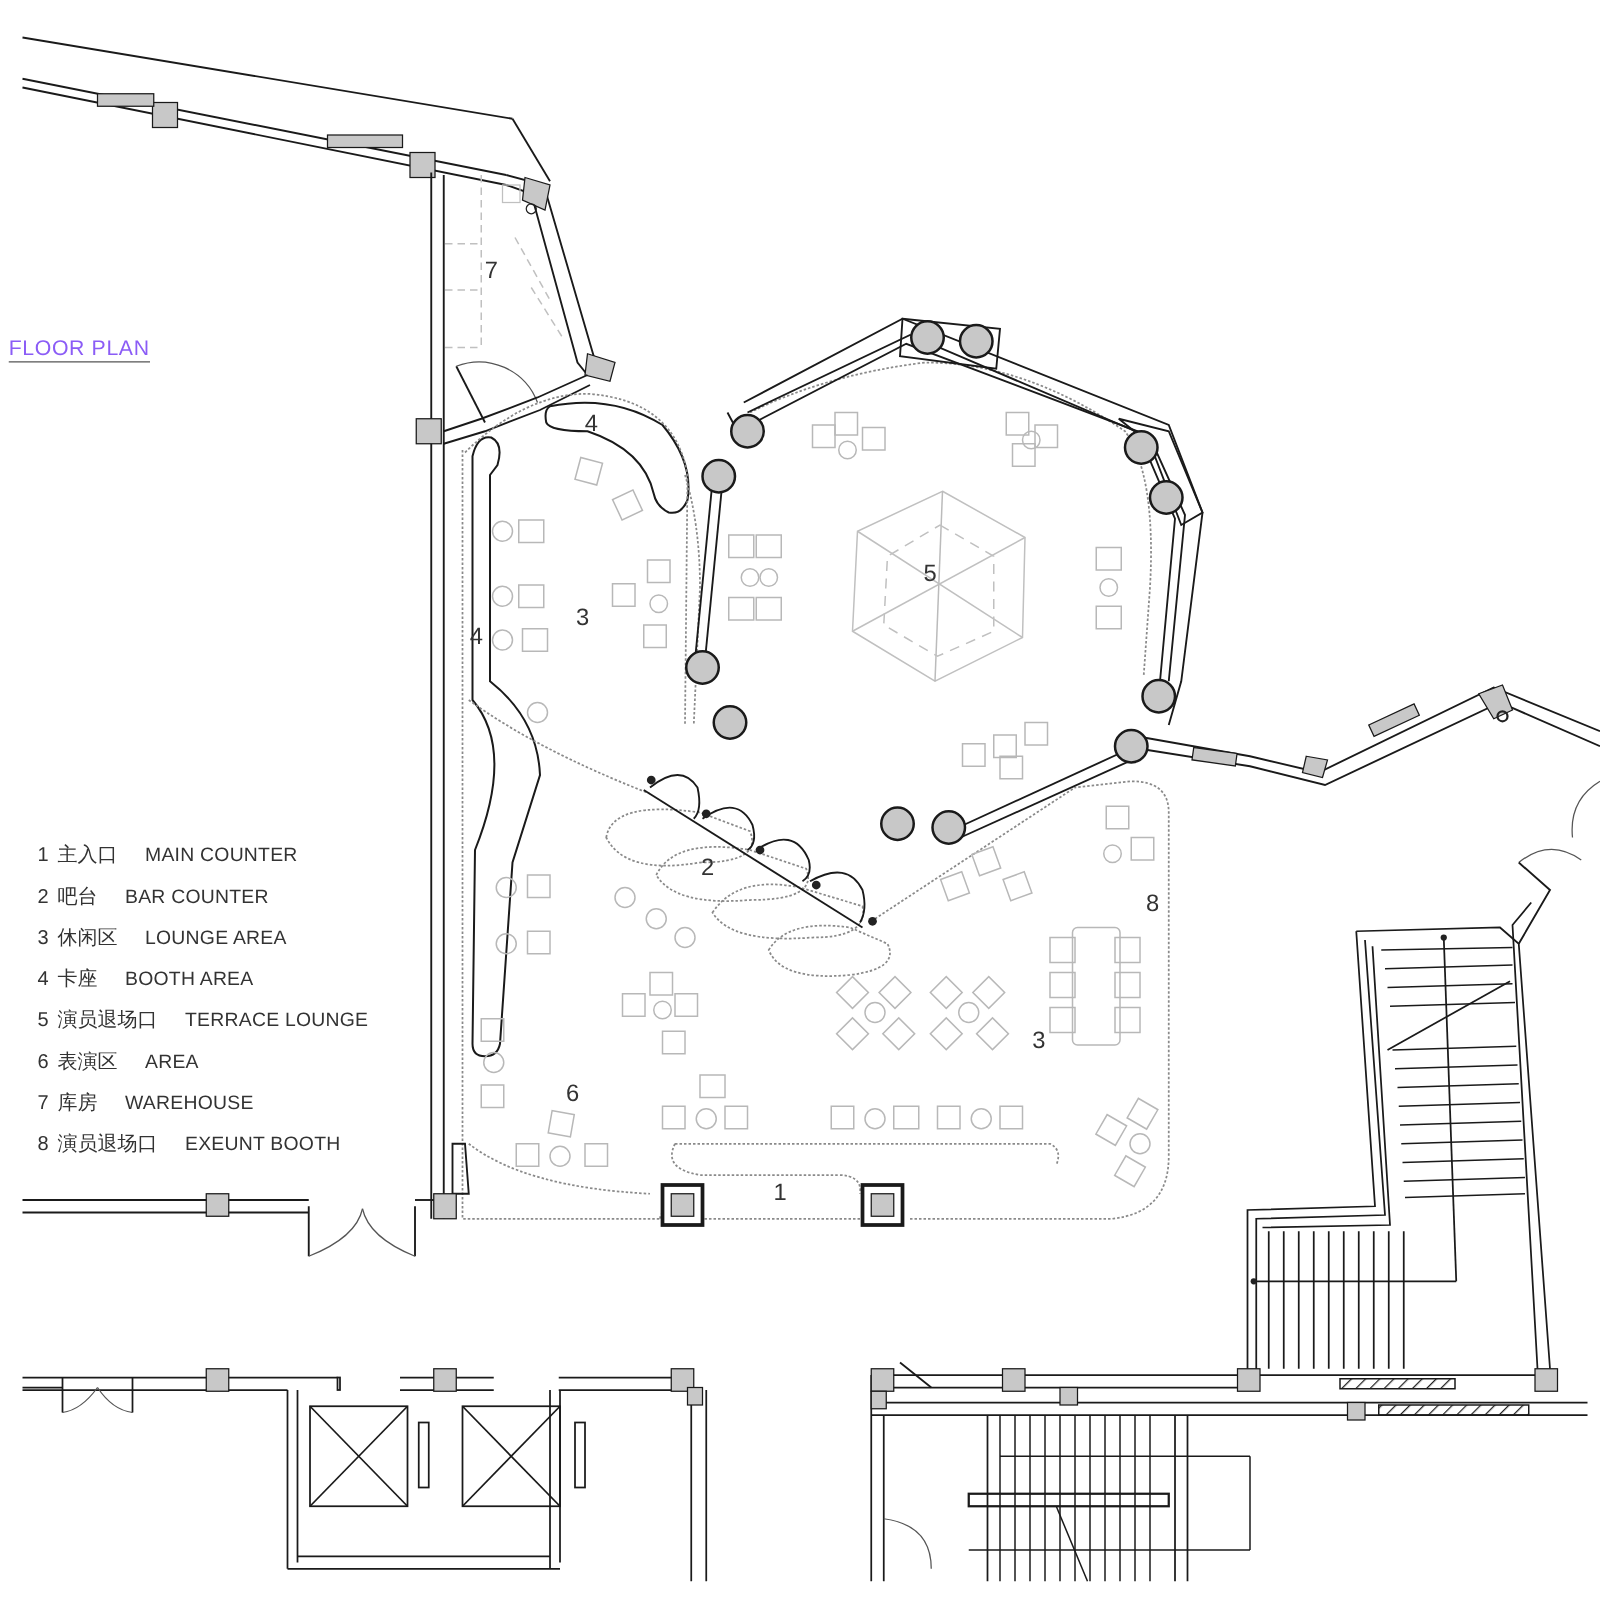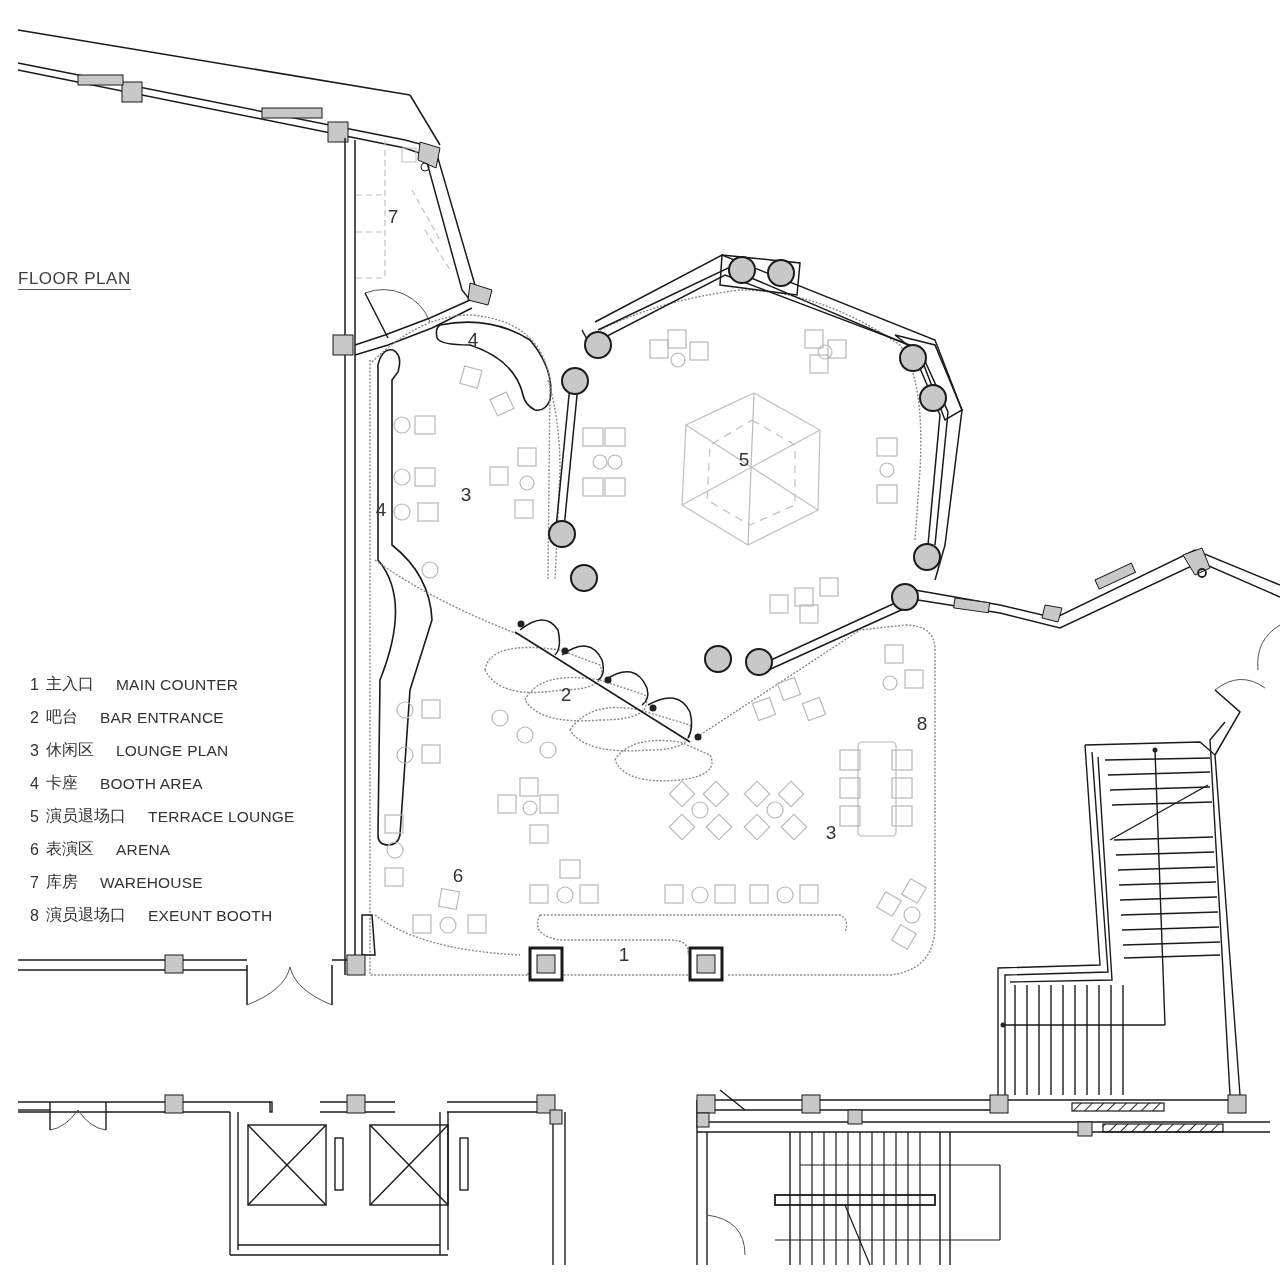--- a/index.html
+++ b/index.html
@@ -1,18 +1,18 @@
 <!DOCTYPE html>
 <html><head>
 <meta charset="utf-8">
 <style>
   html,body{margin:0;padding:0;background:#ffffff;}
   .canvas{position:relative;width:1280px;height:1280px;overflow:hidden;background:#ffffff;font-family:"Liberation Sans","DejaVu Sans",sans-serif;color:#2a2a2a;}
   svg.plan{position:absolute;left:0;top:0;width:1280px;height:1280px;}
-  .title{position:absolute;left:18px;top:270px;font-size:17px;letter-spacing:0.5px;color:#404040;border-bottom:1.5px solid #555;line-height:18px;padding-bottom:1px;}
+  .title{position:absolute;left:7px;top:270px;font-size:17px;letter-spacing:0.5px;color:#8b5cf6;border-bottom:1.5px solid #555;line-height:18px;padding-bottom:1px;}
   .legend{position:absolute;left:30px;top:668px;}
   .legend-row{height:33px;display:flex;align-items:center;font-size:16px;color:#333;white-space:nowrap;}
   .legend-num{width:16px;}
   .legend-cn{margin-right:22px;}
   .legend-en{font-size:15.5px;letter-spacing:0.2px;}
   .zone-label{position:absolute;font-size:19px;color:#333;transform:translate(-50%,-50%);}
 </style>
 </head>
 <body>
 
@@ -401,41 +401,41 @@
 
   <div class="legend">
     <div class="legend-row">
       <span class="legend-num">1</span>
       <span class="legend-cn">主入口</span>
       <span class="legend-en">MAIN COUNTER</span>
     </div>
     <div class="legend-row">
       <span class="legend-num">2</span>
       <span class="legend-cn">吧台</span>
-      <span class="legend-en">BAR ENTRANCE</span>
+      <span class="legend-en">BAR COUNTER</span>
     </div>
     <div class="legend-row">
       <span class="legend-num">3</span>
       <span class="legend-cn">休闲区</span>
-      <span class="legend-en">LOUNGE PLAN</span>
+      <span class="legend-en">LOUNGE AREA</span>
     </div>
     <div class="legend-row">
       <span class="legend-num">4</span>
       <span class="legend-cn">卡座</span>
       <span class="legend-en">BOOTH AREA</span>
     </div>
     <div class="legend-row">
       <span class="legend-num">5</span>
       <span class="legend-cn">演员退场口</span>
       <span class="legend-en">TERRACE LOUNGE</span>
     </div>
     <div class="legend-row">
       <span class="legend-num">6</span>
       <span class="legend-cn">表演区</span>
-      <span class="legend-en">ARENA</span>
+      <span class="legend-en">AREA</span>
     </div>
     <div class="legend-row">
       <span class="legend-num">7</span>
       <span class="legend-cn">库房</span>
       <span class="legend-en">WAREHOUSE</span>
     </div>
     <div class="legend-row">
       <span class="legend-num">8</span>
       <span class="legend-cn">演员退场口</span>
       <span class="legend-en">EXEUNT BOOTH</span>

